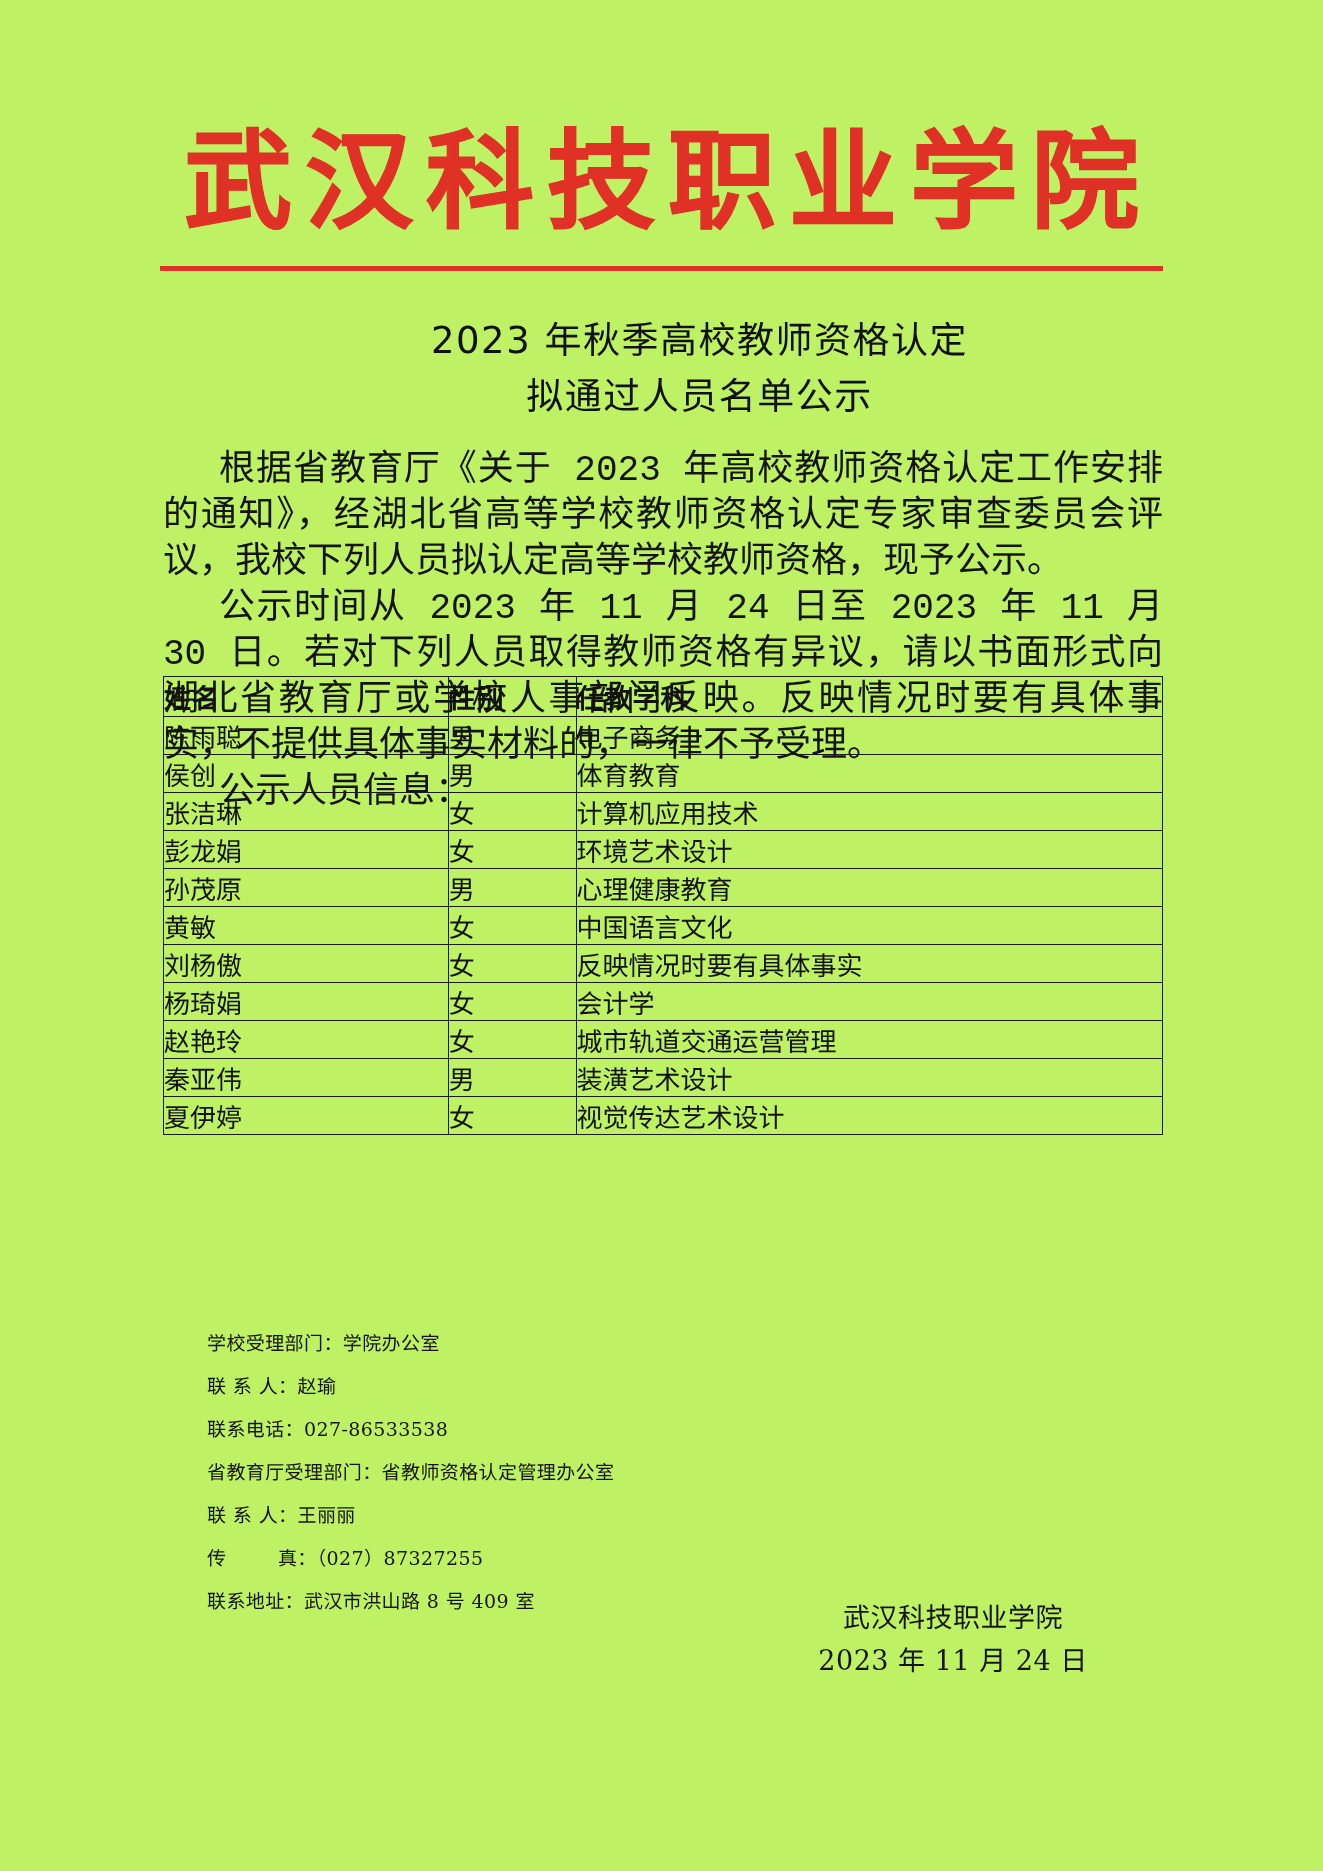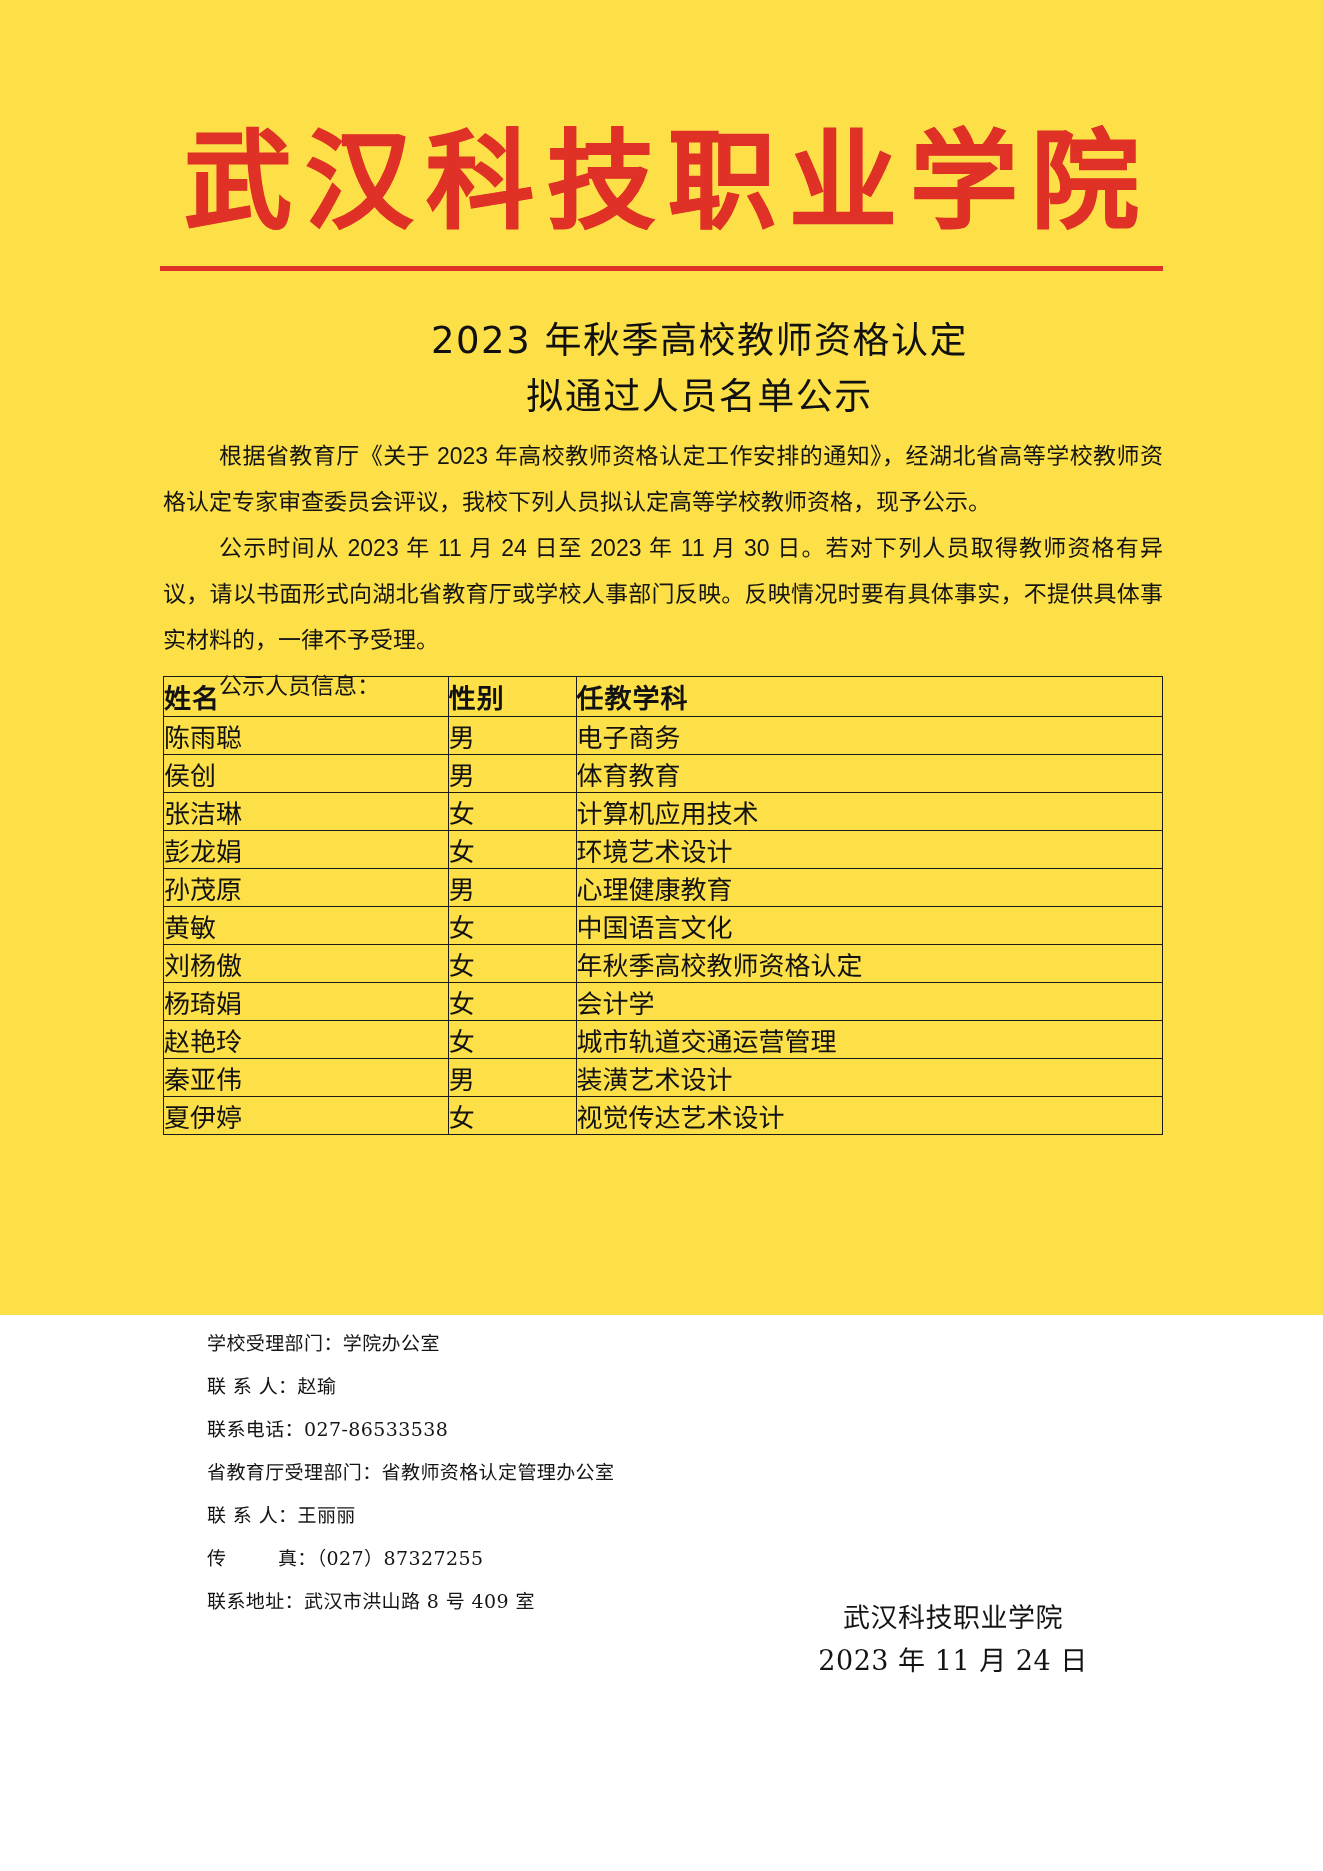--- a/index.html
+++ b/index.html
@@ -13,22 +13,22 @@
     height: 1871px;
     font-family: "DejaVu Serif", "Liberation Serif", serif;
     color: #121212;
     position: relative;
     overflow: hidden;
   }
   .page {
     position: absolute;
     left: 0; top: 0;
     width: 1323px;
-    height: 1315px;
-    background: #fde047;
+    height: 1871px;
+    background: #bef264;
   }
 
   
   .letterhead {
     position: absolute;
     left: 0;
     top: 118px;
     width: 1323px;
     text-align: center;
   }
@@ -68,24 +68,24 @@
   }
   .doc-title .tl {
     display: block;
     white-space: nowrap;
   }
 
   
   .body-block {
     position: absolute;
     left: 163px;
-    top: 433px;
+    top: 448px;
     width: 1000px;
-    font-family: Liberation Sans, sans-serif;
-    font-size: 23px;
+    font-family: Liberation Mono, monospace;
+    font-size: 36px;
     line-height: 46px;
     text-align: justify;
     text-justify: inter-ideograph;
     color: #141414;
   }
   .body-block p {
     margin: 0;
     text-indent: 56px;
   }
   .label-line {
@@ -213,21 +213,21 @@
         <td>心理健康教育</td>
       </tr>
       <tr>
         <td>黄敏</td>
         <td>女</td>
         <td>中国语言文化</td>
       </tr>
       <tr>
         <td>刘杨傲</td>
         <td>女</td>
-        <td>年秋季高校教师资格认定</td>
+        <td>反映情况时要有具体事实</td>
       </tr>
       <tr>
         <td>杨琦娟</td>
         <td>女</td>
         <td>会计学</td>
       </tr>
       <tr>
         <td>赵艳玲</td>
         <td>女</td>
         <td>城市轨道交通运营管理</td>

